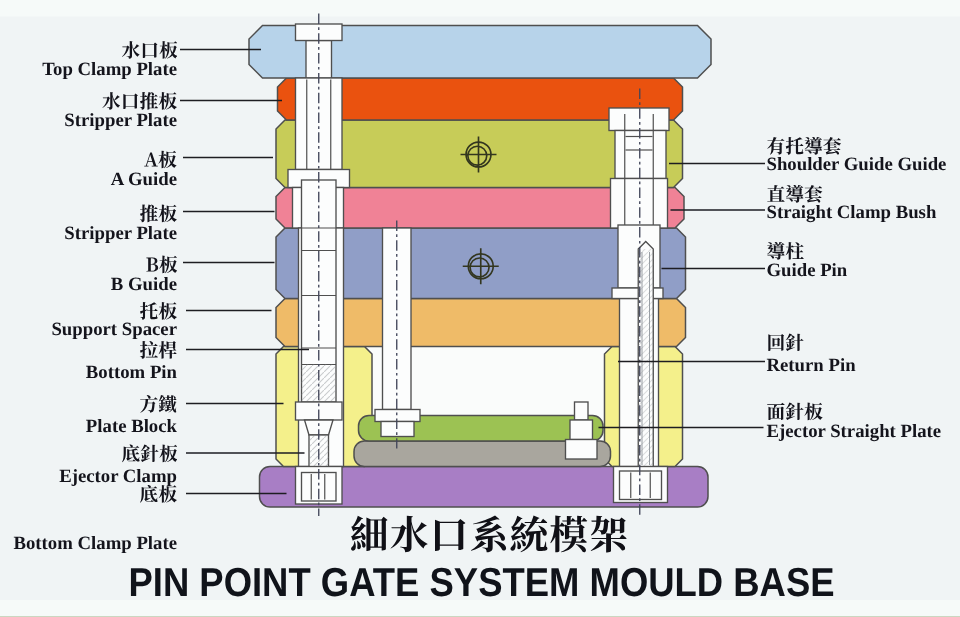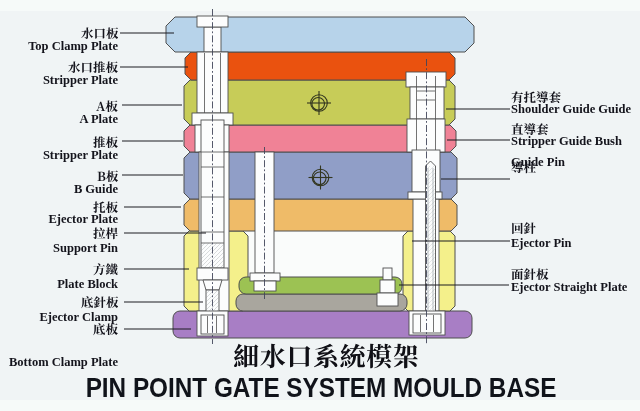--- a/index.html
+++ b/index.html
@@ -173,21 +173,21 @@
       </div>
     <div class="lbl len" style="top:74px">Stripper Plate</div>
     <div class="lbl lzh" style="top:100px" aria-label="A板">
         <svg width="21.8" height="12.5" viewBox="0 -880 1746 1000" aria-hidden="true">
           <g transform="scale(1,-1)" fill="currentColor">
             <path transform="translate(0,0)" d="M328 622 440 275H219ZM412 0H736V33L658 41L419 745H331L98 44L13 33V0H240V33L146 44L208 241H450L514 44L412 33Z"></path>
             <path transform="translate(746,0)" d="M599 545H555V733H941C955 733 966 738 969 749C929 786 862 841 862 841L804 761H573L450 806V595C416 630 362 676 362 676L309 602H301V804C327 808 335 818 337 832L193 847V602H41L49 574H177C151 423 102 267 23 155L34 143C98 196 151 256 193 323V-89H215C255 -89 301 -67 301 -56V470C323 426 343 370 345 323C425 247 525 409 301 495V574H429C439 574 447 576 450 583V524C450 324 437 99 322 -82L333 -90C538 76 555 330 555 517H584C600 376 628 259 672 163C613 68 531 -12 420 -73L428 -85C551 -43 643 16 713 86C757 16 813 -40 881 -85C890 -28 930 16 989 38L991 52C913 80 843 119 784 172C850 268 888 379 913 497C936 499 946 503 953 514L848 607L787 545ZM795 517C780 421 756 330 717 246C666 316 627 404 604 517Z"></path>
           </g>
         </svg>
       </div>
-    <div class="lbl len" style="top:113px">A Plate</div>
+    <div class="lbl len" style="top:113px">A Guide</div>
     <div class="lbl lzh" style="top:136px" aria-label="推板">
         <svg width="25.0" height="12.5" viewBox="0 -880 2000 1000" aria-hidden="true">
           <g transform="scale(1,-1)" fill="currentColor">
             <path transform="translate(0,0)" d="M628 854 618 849C646 805 668 740 665 682C760 591 885 783 628 854ZM322 687 274 614H267V806C292 810 302 820 304 835L155 849V614H30L38 585H155V398C98 377 51 362 24 354L80 225C91 229 100 241 103 254L155 292V70C155 57 150 52 135 52C114 52 18 58 18 58V43C65 35 86 22 101 2C115 -18 121 -47 124 -87C251 -74 267 -26 267 57V378L366 460C355 436 343 414 330 393L339 385C370 410 399 439 425 471V-88H444C499 -88 533 -63 533 -55V-8H958C972 -8 983 -3 985 8C945 47 877 102 877 102L817 20H758V205H913C927 205 937 210 940 221C903 258 841 311 841 311L787 234H758V411H913C927 411 937 416 940 427C903 463 841 516 841 516L787 439H758V615H943C957 615 967 620 970 631C931 668 865 722 865 722L807 644H546L542 645C567 693 588 740 604 782C629 782 638 790 641 801L483 847C467 743 428 596 372 474L371 478L267 438V585H382C395 585 405 590 407 601C377 635 322 687 322 687ZM533 20V205H652V20ZM533 234V411H652V234ZM533 439V615H652V439Z"></path>
             <path transform="translate(1000,0)" d="M599 545H555V733H941C955 733 966 738 969 749C929 786 862 841 862 841L804 761H573L450 806V595C416 630 362 676 362 676L309 602H301V804C327 808 335 818 337 832L193 847V602H41L49 574H177C151 423 102 267 23 155L34 143C98 196 151 256 193 323V-89H215C255 -89 301 -67 301 -56V470C323 426 343 370 345 323C425 247 525 409 301 495V574H429C439 574 447 576 450 583V524C450 324 437 99 322 -82L333 -90C538 76 555 330 555 517H584C600 376 628 259 672 163C613 68 531 -12 420 -73L428 -85C551 -43 643 16 713 86C757 16 813 -40 881 -85C890 -28 930 16 989 38L991 52C913 80 843 119 784 172C850 268 888 379 913 497C936 499 946 503 953 514L848 607L787 545ZM795 517C780 421 756 330 717 246C666 316 627 404 604 517Z"></path>
           </g>
         </svg>
       </div>
     <div class="lbl len" style="top:149px">Stripper Plate</div>
     <div class="lbl lzh" style="top:170px" aria-label="B板">
@@ -200,30 +200,30 @@
       </div>
     <div class="lbl len" style="top:183px">B Guide</div>
     <div class="lbl lzh" style="top:201px" aria-label="托板">
         <svg width="25.0" height="12.5" viewBox="0 -880 2000 1000" aria-hidden="true">
           <g transform="scale(1,-1)" fill="currentColor">
             <path transform="translate(0,0)" d="M914 730 782 837C705 784 552 710 425 669L428 656C473 659 520 664 567 670V403H389L397 374H567V46C567 -37 593 -60 690 -60H776C930 -60 972 -40 972 9C972 31 964 44 932 58L928 210H918C901 147 883 85 871 66C864 55 858 52 847 51C835 51 813 50 788 50H720C691 50 684 57 684 78V374H941C956 374 967 379 969 390C927 430 856 488 856 488L793 403H684V661V688C746 699 803 713 848 727C881 717 902 719 914 730ZM362 692 311 614H295V807C319 810 329 820 332 835L183 849V614H37L45 585H183V394C114 374 57 359 25 352L72 218C83 222 93 234 97 246L183 295V70C183 58 177 52 162 52C141 52 44 58 44 58V44C91 35 113 22 128 2C142 -17 147 -47 150 -87C278 -73 294 -25 295 58V362C354 399 402 431 438 457L434 468L295 426V585H426C440 585 450 590 453 601C420 638 362 692 362 692Z"></path>
             <path transform="translate(1000,0)" d="M599 545H555V733H941C955 733 966 738 969 749C929 786 862 841 862 841L804 761H573L450 806V595C416 630 362 676 362 676L309 602H301V804C327 808 335 818 337 832L193 847V602H41L49 574H177C151 423 102 267 23 155L34 143C98 196 151 256 193 323V-89H215C255 -89 301 -67 301 -56V470C323 426 343 370 345 323C425 247 525 409 301 495V574H429C439 574 447 576 450 583V524C450 324 437 99 322 -82L333 -90C538 76 555 330 555 517H584C600 376 628 259 672 163C613 68 531 -12 420 -73L428 -85C551 -43 643 16 713 86C757 16 813 -40 881 -85C890 -28 930 16 989 38L991 52C913 80 843 119 784 172C850 268 888 379 913 497C936 499 946 503 953 514L848 607L787 545ZM795 517C780 421 756 330 717 246C666 316 627 404 604 517Z"></path>
           </g>
         </svg>
       </div>
-    <div class="lbl len" style="top:213px">Ejector Plate</div>
+    <div class="lbl len" style="top:213px">Support Spacer</div>
     <div class="lbl lzh" style="top:227px" aria-label="拉桿">
         <svg width="25.0" height="12.5" viewBox="0 -880 2000 1000" aria-hidden="true">
           <g transform="scale(1,-1)" fill="currentColor">
             <path transform="translate(0,0)" d="M536 847 528 841C567 795 606 726 614 662C726 578 830 802 536 847ZM468 526 455 520C505 391 507 217 501 116C568 -14 755 223 468 526ZM850 702 786 617H421L429 589H939C953 589 964 594 967 605C924 644 850 702 850 702ZM863 97 796 8H695C771 158 837 346 873 473C897 474 908 484 911 497L745 536C732 383 700 168 665 8H336L344 -20H956C970 -20 981 -15 984 -4C939 37 863 97 863 97ZM332 692 281 616V807C306 810 316 820 317 835L167 849V613H26L34 585H167V390C104 373 53 359 23 353L70 218C82 222 92 233 96 246L167 288V70C167 58 162 52 145 52C122 52 17 59 17 59V45C67 35 90 22 106 2C121 -18 127 -48 131 -89C264 -76 281 -26 281 58V358C337 395 383 426 418 451L414 463L281 423V585H399C413 585 423 590 425 601C392 638 332 692 332 692Z"></path>
             <path transform="translate(1000,0)" d="M174 847V601H30L38 572H162C138 425 92 271 22 158L34 147C89 197 136 253 174 316V-89H197C240 -89 288 -66 288 -55V430C311 389 336 335 341 288C391 245 445 287 430 343H609V182H370L378 154H609V-90H630C692 -90 727 -72 728 -68V154H957C971 154 982 159 984 170C945 208 877 263 877 263L817 182H728V343H934C948 343 958 348 961 359C928 388 879 428 861 442C888 449 903 458 903 461V751C924 754 934 761 941 769L836 849L781 787H565L442 834V415H462C519 415 554 434 554 442V479H786V436H806C821 436 834 437 846 439L794 371H417C397 400 357 430 288 451V572H413C427 572 437 577 439 588C408 624 350 679 350 679L300 601H288V803C316 807 323 817 325 832ZM554 622H786V507H554ZM554 651V759H786V651Z"></path>
           </g>
         </svg>
       </div>
-    <div class="lbl len" style="top:242px">Support Pin</div>
+    <div class="lbl len" style="top:242px">Bottom Pin</div>
     <div class="lbl lzh" style="top:263px" aria-label="方鐵">
         <svg width="25.0" height="12.5" viewBox="0 -880 2000 1000" aria-hidden="true">
           <g transform="scale(1,-1)" fill="currentColor">
             <path transform="translate(0,0)" d="M393 852 384 846C427 801 472 731 485 667C601 589 696 817 393 852ZM843 727 775 640H34L42 611H324C319 337 269 92 40 -84L47 -93C296 14 393 193 434 411H688C676 209 655 77 624 51C614 43 605 40 587 40C564 40 489 46 442 49L441 36C488 27 528 11 546 -7C563 -23 568 -52 567 -87C632 -87 673 -74 708 -45C765 2 791 139 805 391C827 394 840 401 848 409L741 501L678 439H439C448 494 453 552 457 611H940C954 611 965 616 968 627C921 668 843 727 843 727Z"></path>
             <path transform="translate(1000,0)" d="M385 321 284 355C280 285 272 206 261 150L278 144C308 188 332 249 349 301C369 301 381 309 385 321ZM57 345 42 341C59 288 75 211 69 150C125 86 203 216 57 345ZM617 243 574 192H565V272L637 285C662 275 681 274 691 283L610 361C632 366 653 375 653 379V488C671 490 684 498 689 505L600 572L559 528H476L386 565V335H399C434 335 472 354 472 361V381H568V357H582H587C531 327 437 289 361 268L364 252C398 253 435 256 470 259V192H361L369 163H470V85C415 77 369 71 340 68L401 -46C412 -43 421 -35 426 -21C553 33 641 76 699 107L698 119L565 99V163H670C684 163 693 168 696 179C666 207 617 243 617 243ZM472 410V500H568V410ZM819 798 808 793C828 763 848 715 849 675C854 670 860 667 865 664L829 615H788L791 802C816 805 825 817 827 830L689 846V714C660 743 615 778 615 778L572 721H568V803C591 807 599 816 600 828L471 840V721H374L382 693H471V615H350L358 586H690C694 416 704 267 739 145C694 61 632 -15 548 -73L557 -85C643 -43 711 13 764 76C779 39 797 6 819 -24C848 -64 911 -107 952 -70C967 -57 962 -27 937 27L956 191L944 193C931 152 913 103 900 78C891 59 887 58 877 73C858 100 842 133 830 172C884 264 916 367 937 464C964 464 973 471 978 483L848 519C840 446 826 371 803 298C791 383 788 481 788 586H947C961 586 971 591 974 602C954 622 926 646 906 663C948 682 956 762 819 798ZM690 615H568V693H669C678 693 686 696 689 702ZM246 793C272 794 282 803 285 814L144 850C129 759 81 606 27 520L38 513C56 527 73 543 90 560H153V420H41L49 391H153V77C100 65 56 57 30 53L73 -67C84 -64 94 -53 98 -40C226 24 318 78 380 115L378 127L246 97V391H350C363 391 373 396 375 407C347 440 295 487 295 487L250 420H246V560H319C333 560 342 565 345 576C311 607 256 651 256 651L207 588H116C165 644 207 709 235 768C256 723 268 675 273 642C331 569 466 688 245 791Z"></path>
           </g>
         </svg>
       </div>
     <div class="lbl len" style="top:278px">Plate Block</div>
     <div class="lbl lzh" style="top:296px" aria-label="底針板">
@@ -261,39 +261,39 @@
     <div class="lbl len" style="top:103px">Shoulder Guide Guide</div>
     <div class="lbl lzh" style="top:123px" aria-label="直導套">
         <svg width="37.5" height="12.5" viewBox="0 -880 3000 1000" aria-hidden="true">
           <g transform="scale(1,-1)" fill="currentColor">
             <path transform="translate(0,0)" d="M830 770 765 692H524L556 804C579 806 592 816 595 833L426 853L415 692H58L67 663H413L404 557H329L202 606V-17H40L49 -45H945C960 -45 970 -40 973 -29C931 9 861 63 861 63L799 -17H796V516C822 520 834 526 841 536L716 624L664 557H482L516 663H921C935 663 946 668 949 679C903 717 830 770 830 770ZM320 -17V101H673V-17ZM320 130V245H673V130ZM320 273V389H673V273ZM320 417V528H673V417Z"></path>
             <path transform="translate(1000,0)" d="M85 834 78 823C127 802 193 756 224 718C320 698 325 877 85 834ZM208 123 201 115C243 85 293 28 312 -21C424 -78 490 134 208 123ZM101 547C85 543 69 536 58 530L143 463L180 493H231C204 381 144 277 35 211L43 197C137 232 207 283 258 346C326 266 415 243 571 243C651 243 845 243 920 243C920 278 936 309 969 316V329C878 327 661 327 572 327C428 327 338 331 273 366C299 402 319 442 333 483C354 484 363 487 370 497L279 573L227 521H197C223 551 254 589 274 614C301 615 324 619 334 630L239 716L192 668H40L49 640H174C153 611 125 575 101 547ZM871 236 816 167H740V194C760 198 770 205 772 219L626 231V167H47L55 139H626V43C626 30 621 26 605 26C582 26 459 34 459 34V20C516 12 540 0 558 -16C575 -32 581 -56 584 -88C720 -77 740 -36 740 41V139H943C957 139 967 144 970 155C932 189 871 236 871 236ZM857 806 802 739H702C738 760 776 785 801 805C823 805 835 813 839 826L687 858C681 824 671 775 660 739H574C611 773 597 854 442 851L434 844C462 821 491 778 497 739H318L326 710H574L568 648H502L389 693V341H404C449 341 496 364 496 374V383H760V346H779C816 346 869 370 870 378V605C887 609 899 616 905 623L801 701L751 648H630C650 666 672 689 691 710H932C946 710 957 715 960 726C921 760 857 806 857 806ZM496 412V463H760V412ZM496 492V541H760V492ZM496 570V619H760V570Z"></path>
             <path transform="translate(2000,0)" d="M822 271 755 192H390V288H727C741 288 751 293 753 304C714 337 651 382 651 382L595 317H390V408H715C729 408 739 413 741 424C703 456 643 499 643 499L590 436H390V525H707C758 470 820 425 888 396C893 440 924 474 973 499L974 513C852 533 706 587 630 681H933C947 681 959 686 962 697C915 737 838 795 838 795L771 710H473C489 736 504 761 516 787C538 784 552 792 556 805L405 854C389 808 368 759 340 710H41L49 681H323C258 573 161 466 25 386L33 375C126 409 205 451 271 499V192H52L60 164H325C296 127 240 73 193 55C183 51 163 48 163 48L205 -84C215 -81 224 -74 232 -64C430 -33 593 2 707 31C736 -4 761 -41 777 -75C895 -136 955 91 615 144L606 136C633 113 662 83 690 51C528 43 365 39 257 40C339 72 436 120 497 164H915C930 164 941 169 944 180C897 219 822 271 822 271ZM600 681C613 653 628 627 645 602L604 553H404L358 571C395 606 427 643 453 681Z"></path>
           </g>
         </svg>
       </div>
-    <div class="lbl len" style="top:135px">Stripper Guide Bush</div>
+    <div class="lbl len" style="top:135px">Straight Clamp Bush</div>
     <div class="lbl lzh" style="top:161px" aria-label="導柱">
         <svg width="25.0" height="12.5" viewBox="0 -880 2000 1000" aria-hidden="true">
           <g transform="scale(1,-1)" fill="currentColor">
             <path transform="translate(0,0)" d="M85 834 78 823C127 802 193 756 224 718C320 698 325 877 85 834ZM208 123 201 115C243 85 293 28 312 -21C424 -78 490 134 208 123ZM101 547C85 543 69 536 58 530L143 463L180 493H231C204 381 144 277 35 211L43 197C137 232 207 283 258 346C326 266 415 243 571 243C651 243 845 243 920 243C920 278 936 309 969 316V329C878 327 661 327 572 327C428 327 338 331 273 366C299 402 319 442 333 483C354 484 363 487 370 497L279 573L227 521H197C223 551 254 589 274 614C301 615 324 619 334 630L239 716L192 668H40L49 640H174C153 611 125 575 101 547ZM871 236 816 167H740V194C760 198 770 205 772 219L626 231V167H47L55 139H626V43C626 30 621 26 605 26C582 26 459 34 459 34V20C516 12 540 0 558 -16C575 -32 581 -56 584 -88C720 -77 740 -36 740 41V139H943C957 139 967 144 970 155C932 189 871 236 871 236ZM857 806 802 739H702C738 760 776 785 801 805C823 805 835 813 839 826L687 858C681 824 671 775 660 739H574C611 773 597 854 442 851L434 844C462 821 491 778 497 739H318L326 710H574L568 648H502L389 693V341H404C449 341 496 364 496 374V383H760V346H779C816 346 869 370 870 378V605C887 609 899 616 905 623L801 701L751 648H630C650 666 672 689 691 710H932C946 710 957 715 960 726C921 760 857 806 857 806ZM496 412V463H760V412ZM496 492V541H760V492ZM496 570V619H760V570Z"></path>
             <path transform="translate(1000,0)" d="M535 846 528 839C580 797 632 726 649 662C768 588 852 827 535 846ZM185 847V602H28L36 573H174C148 422 98 265 21 152L32 141C92 192 143 249 185 313V-90H208C250 -90 299 -66 299 -56V472C323 429 343 371 344 320C432 236 543 413 299 494V573H429C443 573 452 578 455 589L447 597H618V333H454L462 305H618V-18H383L391 -47H963C977 -47 987 -42 990 -31C948 7 878 61 878 61L817 -18H741V305H930C945 305 956 310 958 321C917 358 848 412 848 412L788 333H741V597H949C964 597 974 602 977 613C935 651 866 706 866 706L805 626H417L361 677L308 602H298L299 803C326 807 333 817 335 832Z"></path>
           </g>
         </svg>
       </div>
-    <div class="lbl len" style="top:156px">Guide Pin</div>
+    <div class="lbl len" style="top:174px">Guide Pin</div>
     <div class="lbl lzh" style="top:222px" aria-label="回針">
         <svg width="25.0" height="12.5" viewBox="0 -880 2000 1000" aria-hidden="true">
           <g transform="scale(1,-1)" fill="currentColor">
             <path transform="translate(0,0)" d="M785 50H212V732H785ZM212 -34V22H785V-70H803C846 -70 901 -43 903 -33V713C923 717 936 725 943 734L831 824L775 760H222L97 811V-77H116C167 -77 212 -49 212 -34ZM586 277H426V540H586ZM426 191V249H586V175H604C640 175 692 198 693 206V524C711 528 725 536 731 543L626 622L576 568H430L321 613V157H337C381 157 426 181 426 191Z"></path>
             <path transform="translate(1000,0)" d="M376 338C364 265 348 181 334 129L349 121C390 162 432 222 465 276C487 276 498 284 503 297ZM87 331 75 326C91 271 104 194 96 128C168 44 277 201 87 331ZM647 838V491H461L469 463H647V-83H670C715 -83 767 -54 767 -41V463H949C963 463 973 468 976 478C935 518 866 577 866 577L804 491H767V795C794 799 801 809 803 823ZM35 44 101 -85C112 -82 122 -74 127 -61C309 8 432 61 514 101L511 114L322 83V371H481C495 371 505 376 508 387C470 424 408 476 408 476L351 400H322V530H431C445 530 455 535 458 546C421 581 359 631 359 631L305 558H127C201 617 264 689 307 755C356 706 390 648 404 605C488 542 602 716 320 776C348 777 359 784 364 797L219 851C190 750 105 588 17 497L25 489C56 506 86 526 115 548L120 530H211V400H40L48 371H211V67C135 56 73 48 35 44Z"></path>
           </g>
         </svg>
       </div>
-    <div class="lbl len" style="top:237px">Ejector Pin</div>
+    <div class="lbl len" style="top:237px">Return Pin</div>
     <div class="lbl lzh" style="top:268px" aria-label="面針板">
         <svg width="37.5" height="12.5" viewBox="0 -880 3000 1000" aria-hidden="true">
           <g transform="scale(1,-1)" fill="currentColor">
             <path transform="translate(0,0)" d="M105 577V-83H126C185 -83 221 -61 221 -52V-3H772V-75H793C853 -75 894 -50 894 -43V538C917 542 928 550 936 559L826 646L767 577H431C475 618 526 674 568 725H942C956 725 967 730 970 741C921 782 842 840 842 840L772 754H34L42 725H409L395 577H233L105 626ZM221 26V549H327V26ZM772 26H665V549H772ZM436 549H555V397H436ZM436 368H555V211H436ZM436 183H555V26H436Z"></path>
             <path transform="translate(1000,0)" d="M376 338C364 265 348 181 334 129L349 121C390 162 432 222 465 276C487 276 498 284 503 297ZM87 331 75 326C91 271 104 194 96 128C168 44 277 201 87 331ZM647 838V491H461L469 463H647V-83H670C715 -83 767 -54 767 -41V463H949C963 463 973 468 976 478C935 518 866 577 866 577L804 491H767V795C794 799 801 809 803 823ZM35 44 101 -85C112 -82 122 -74 127 -61C309 8 432 61 514 101L511 114L322 83V371H481C495 371 505 376 508 387C470 424 408 476 408 476L351 400H322V530H431C445 530 455 535 458 546C421 581 359 631 359 631L305 558H127C201 617 264 689 307 755C356 706 390 648 404 605C488 542 602 716 320 776C348 777 359 784 364 797L219 851C190 750 105 588 17 497L25 489C56 506 86 526 115 548L120 530H211V400H40L48 371H211V67C135 56 73 48 35 44Z"></path>
             <path transform="translate(2000,0)" d="M599 545H555V733H941C955 733 966 738 969 749C929 786 862 841 862 841L804 761H573L450 806V595C416 630 362 676 362 676L309 602H301V804C327 808 335 818 337 832L193 847V602H41L49 574H177C151 423 102 267 23 155L34 143C98 196 151 256 193 323V-89H215C255 -89 301 -67 301 -56V470C323 426 343 370 345 323C425 247 525 409 301 495V574H429C439 574 447 576 450 583V524C450 324 437 99 322 -82L333 -90C538 76 555 330 555 517H584C600 376 628 259 672 163C613 68 531 -12 420 -73L428 -85C551 -43 643 16 713 86C757 16 813 -40 881 -85C890 -28 930 16 989 38L991 52C913 80 843 119 784 172C850 268 888 379 913 497C936 499 946 503 953 514L848 607L787 545ZM795 517C780 421 756 330 717 246C666 316 627 404 604 517Z"></path>
           </g>
         </svg>
       </div>
     <div class="lbl len" style="top:281px">Ejector Straight Plate</div>

